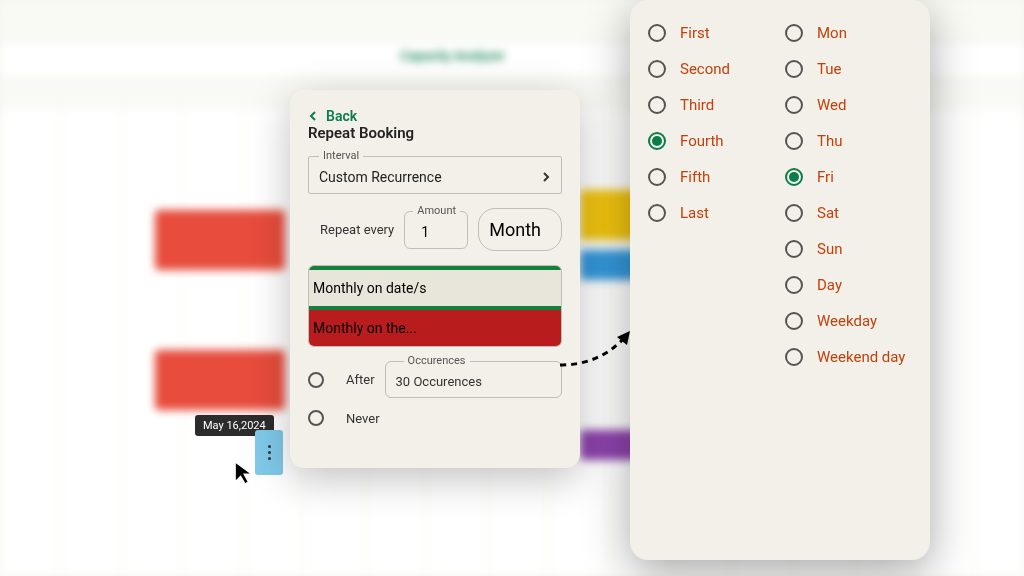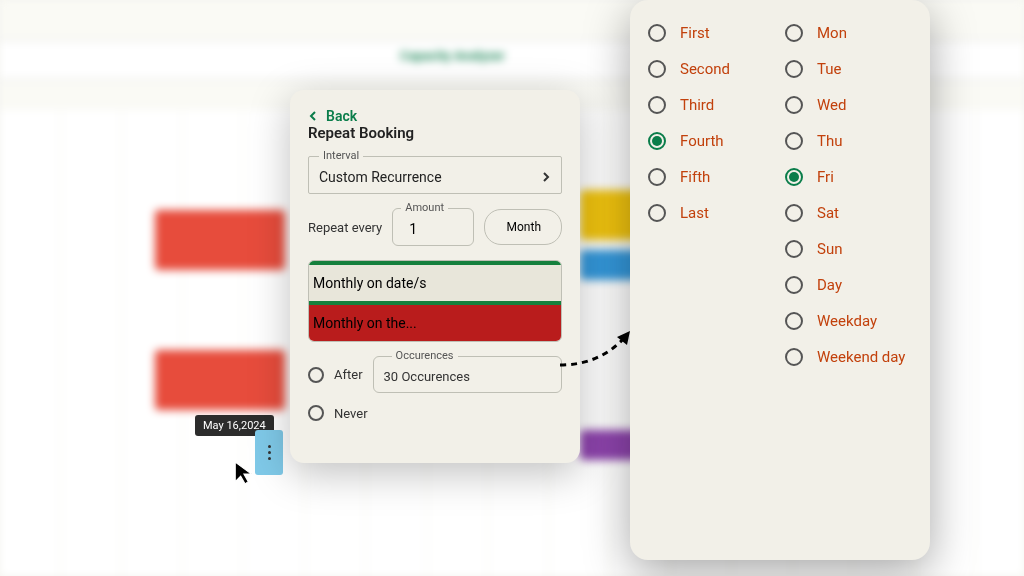--- a/index.html
+++ b/index.html
@@ -31,24 +31,24 @@
   .back-row{display:flex;align-items:center;gap:8px;color:#0a7d4a;font-weight:600;font-size:14px;cursor:pointer;}
   .chev{display:inline-block;}
   .chev svg{width:10px;height:10px;}
   .panel h3{font-size:15px;font-weight:600;color:#222;margin-bottom:14px;}
 
   .field{position:relative;border:1px solid #bfbfb5;border-radius:2px;background:#f2f0e8;padding:12px 10px 8px;margin-bottom:14px;display:flex;align-items:flex-start;justify-content:space-between;font-size:14px;color:#222;}
   .field .float-label{position:absolute;top:-8px;left:10px;background:#f2f0e8;padding:0 4px;font-size:11px;color:#555;}
   .field .chev-r svg{width:10px;height:10px;}
 
   .row{display:flex;align-items:center;gap:10px;margin-bottom:14px;}
-  .row-label{font-size:13px;color:#333;white-space:nowrap;}
-  .amount{position:relative;border:1px solid #bfbfb5;border-radius:6px;width:82px;padding:12px 16px 8px;font-size:14px;}
+  .row-label{font-size:13px;color:#333;white-space:nowrap;margin-left:12px;}
+  .amount{position:relative;border:1px solid #bfbfb5;border-radius:6px;width:68px;padding:12px 16px 8px;font-size:14px;}
   .amount .float-label{position:absolute;top:-8px;left:8px;background:#f2f0e8;padding:0 4px;font-size:11px;color:#555;}
-  .unit{border:1px solid #bfbfb5;border-radius:17px;padding:10px 10px;font-size:12px;display:flex;align-items:center;gap:10px;flex:1;justify-content:flex-end;}
+  .unit{border:1px solid #bfbfb5;border-radius:17px;padding:10px 10px;font-size:18px;display:flex;align-items:center;gap:10px;flex:1;justify-content:flex-end;}
 
   .dropdown{border:1px solid #bfbfb5;border-radius:6px;overflow:hidden;margin-bottom:14px;}
   .dd-top{padding:10px 12px;display:flex;justify-content:space-between;align-items:center;font-size:14px;}
   .dd-item{padding:10px 4px;font-size:14px;border-top:4px solid #15803d;}
   .dd-item.alt{background:#e8e6da;}
   .dd-item.sel{background:#b91c1c;}
 
   .radio-row{display:flex;align-items:center;gap:10px;margin-bottom:12px;}
   .radio{width:16px;height:16px;border:2px solid #555;border-radius:50%;flex-shrink:0;}
   .occ{position:relative;border:1px solid #bfbfb5;border-radius:6px;padding:12px 10px 8px;flex:1;font-size:13px;color:#333;}

